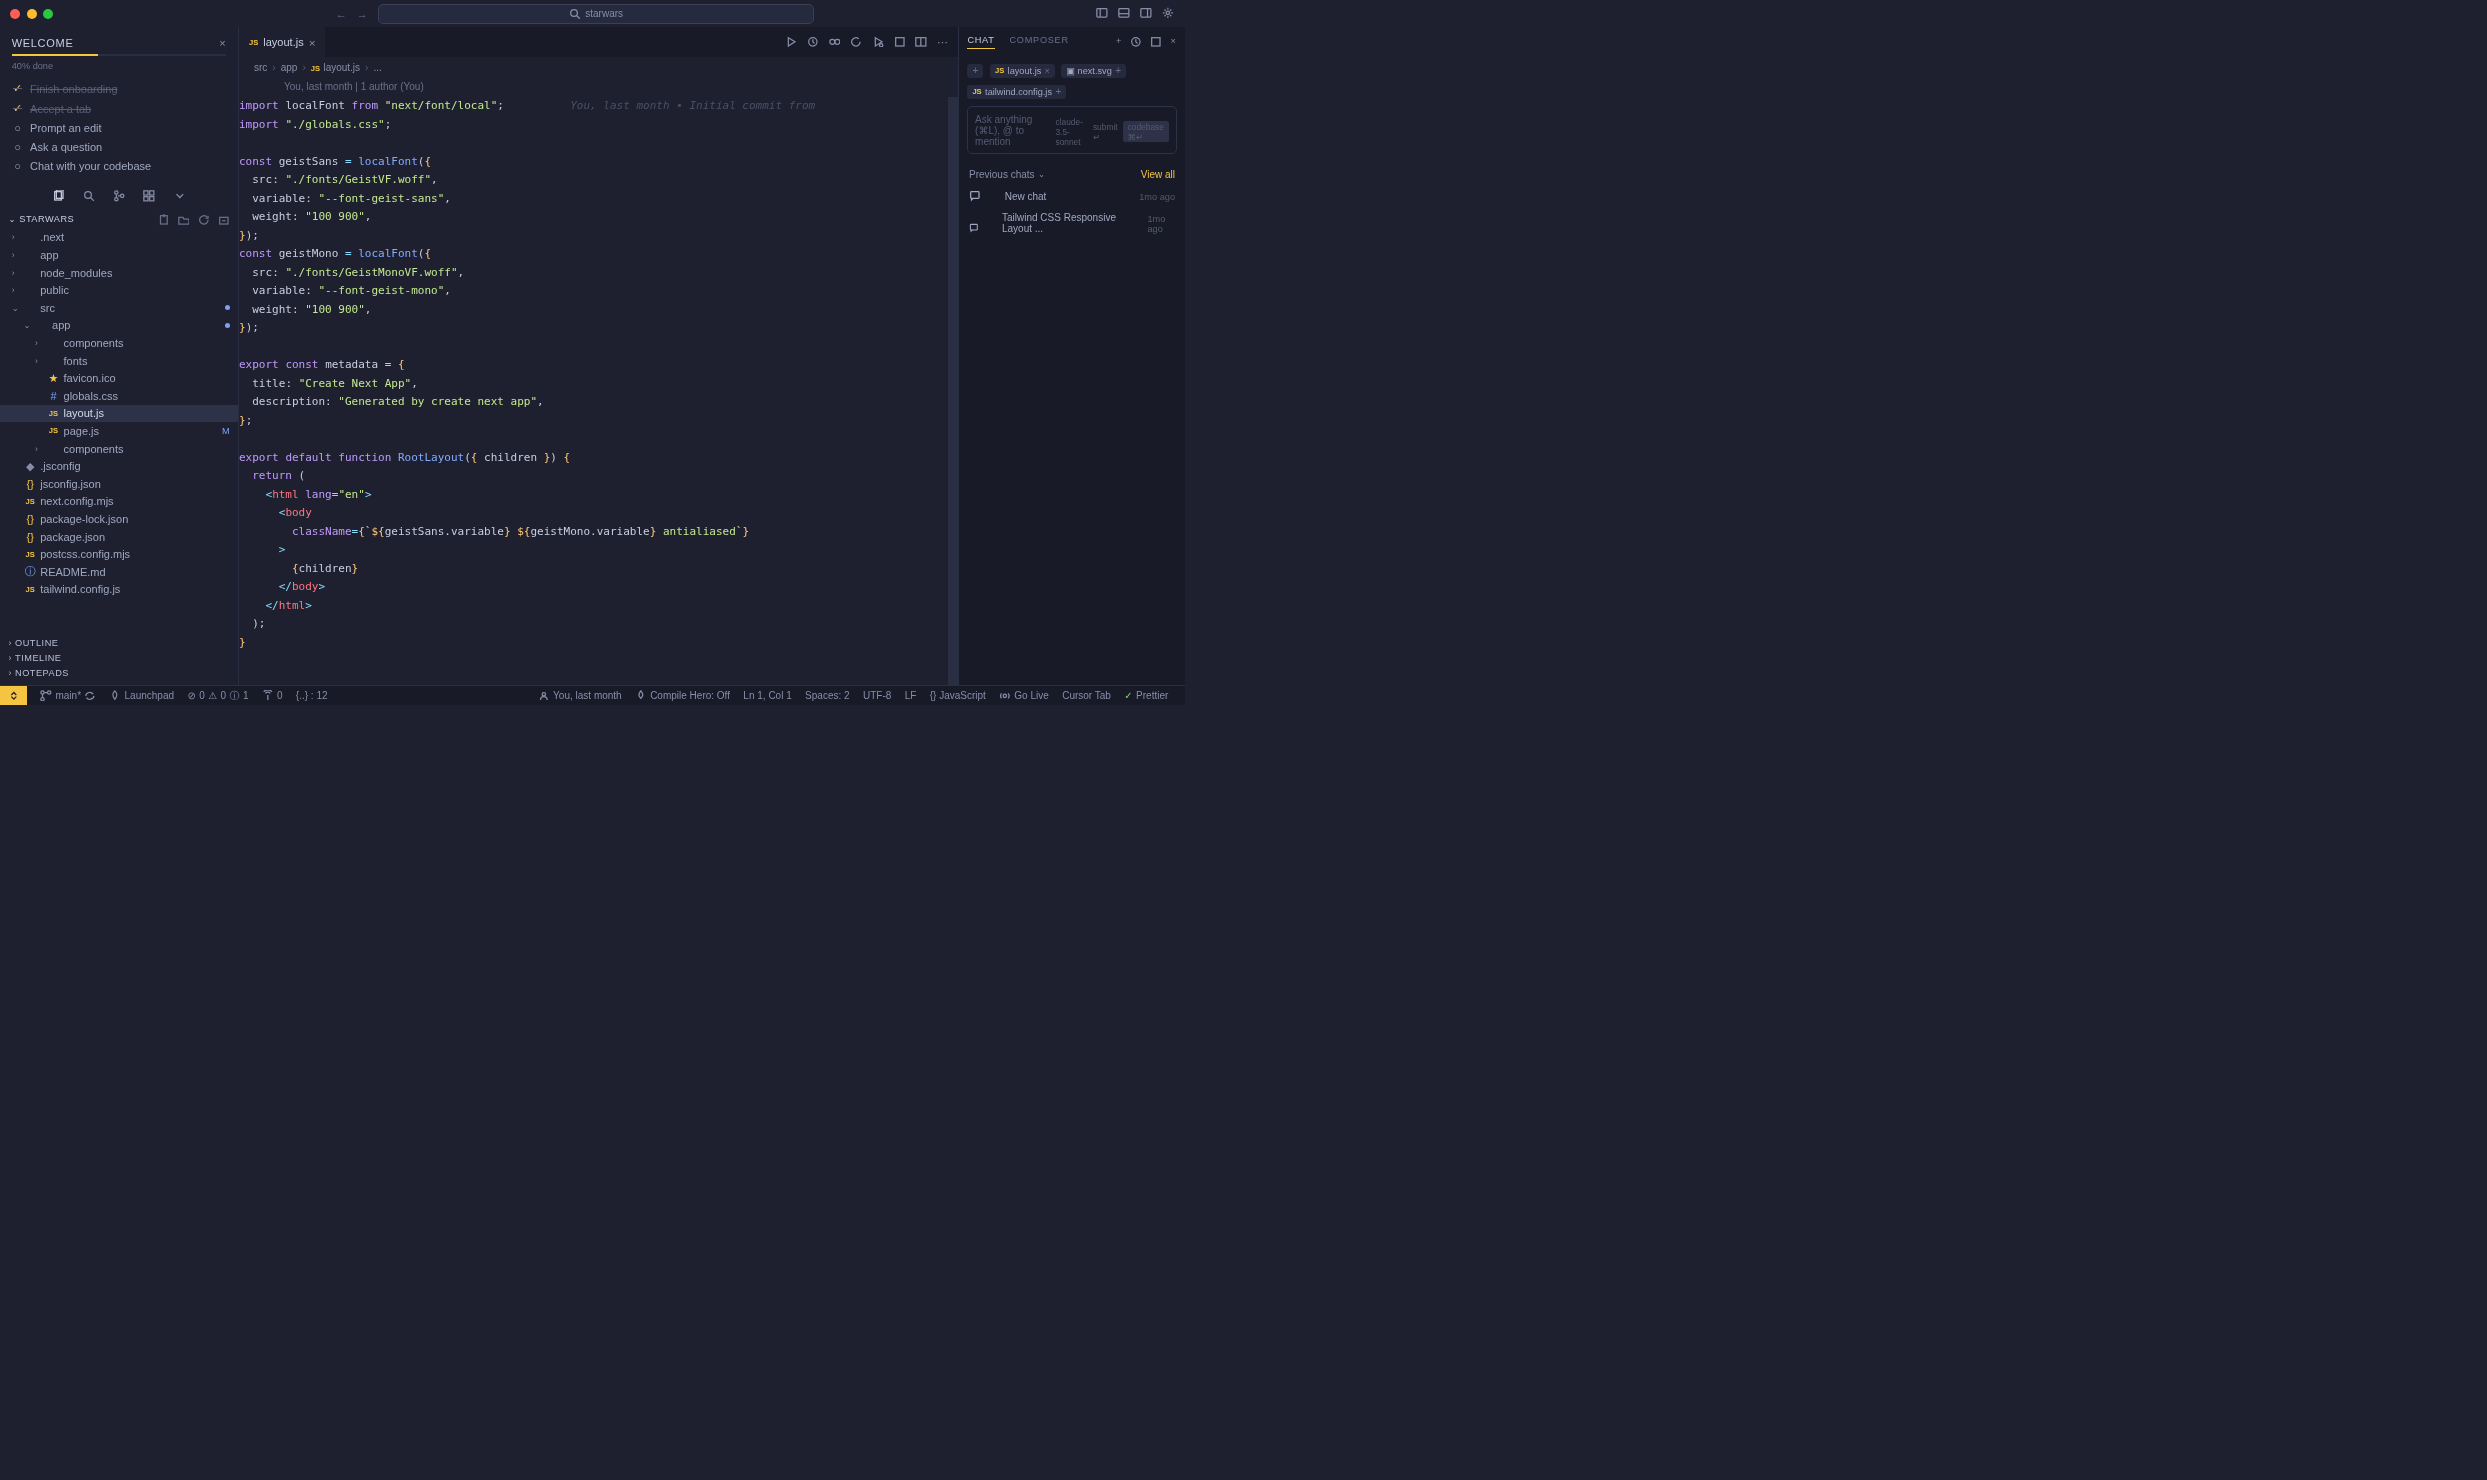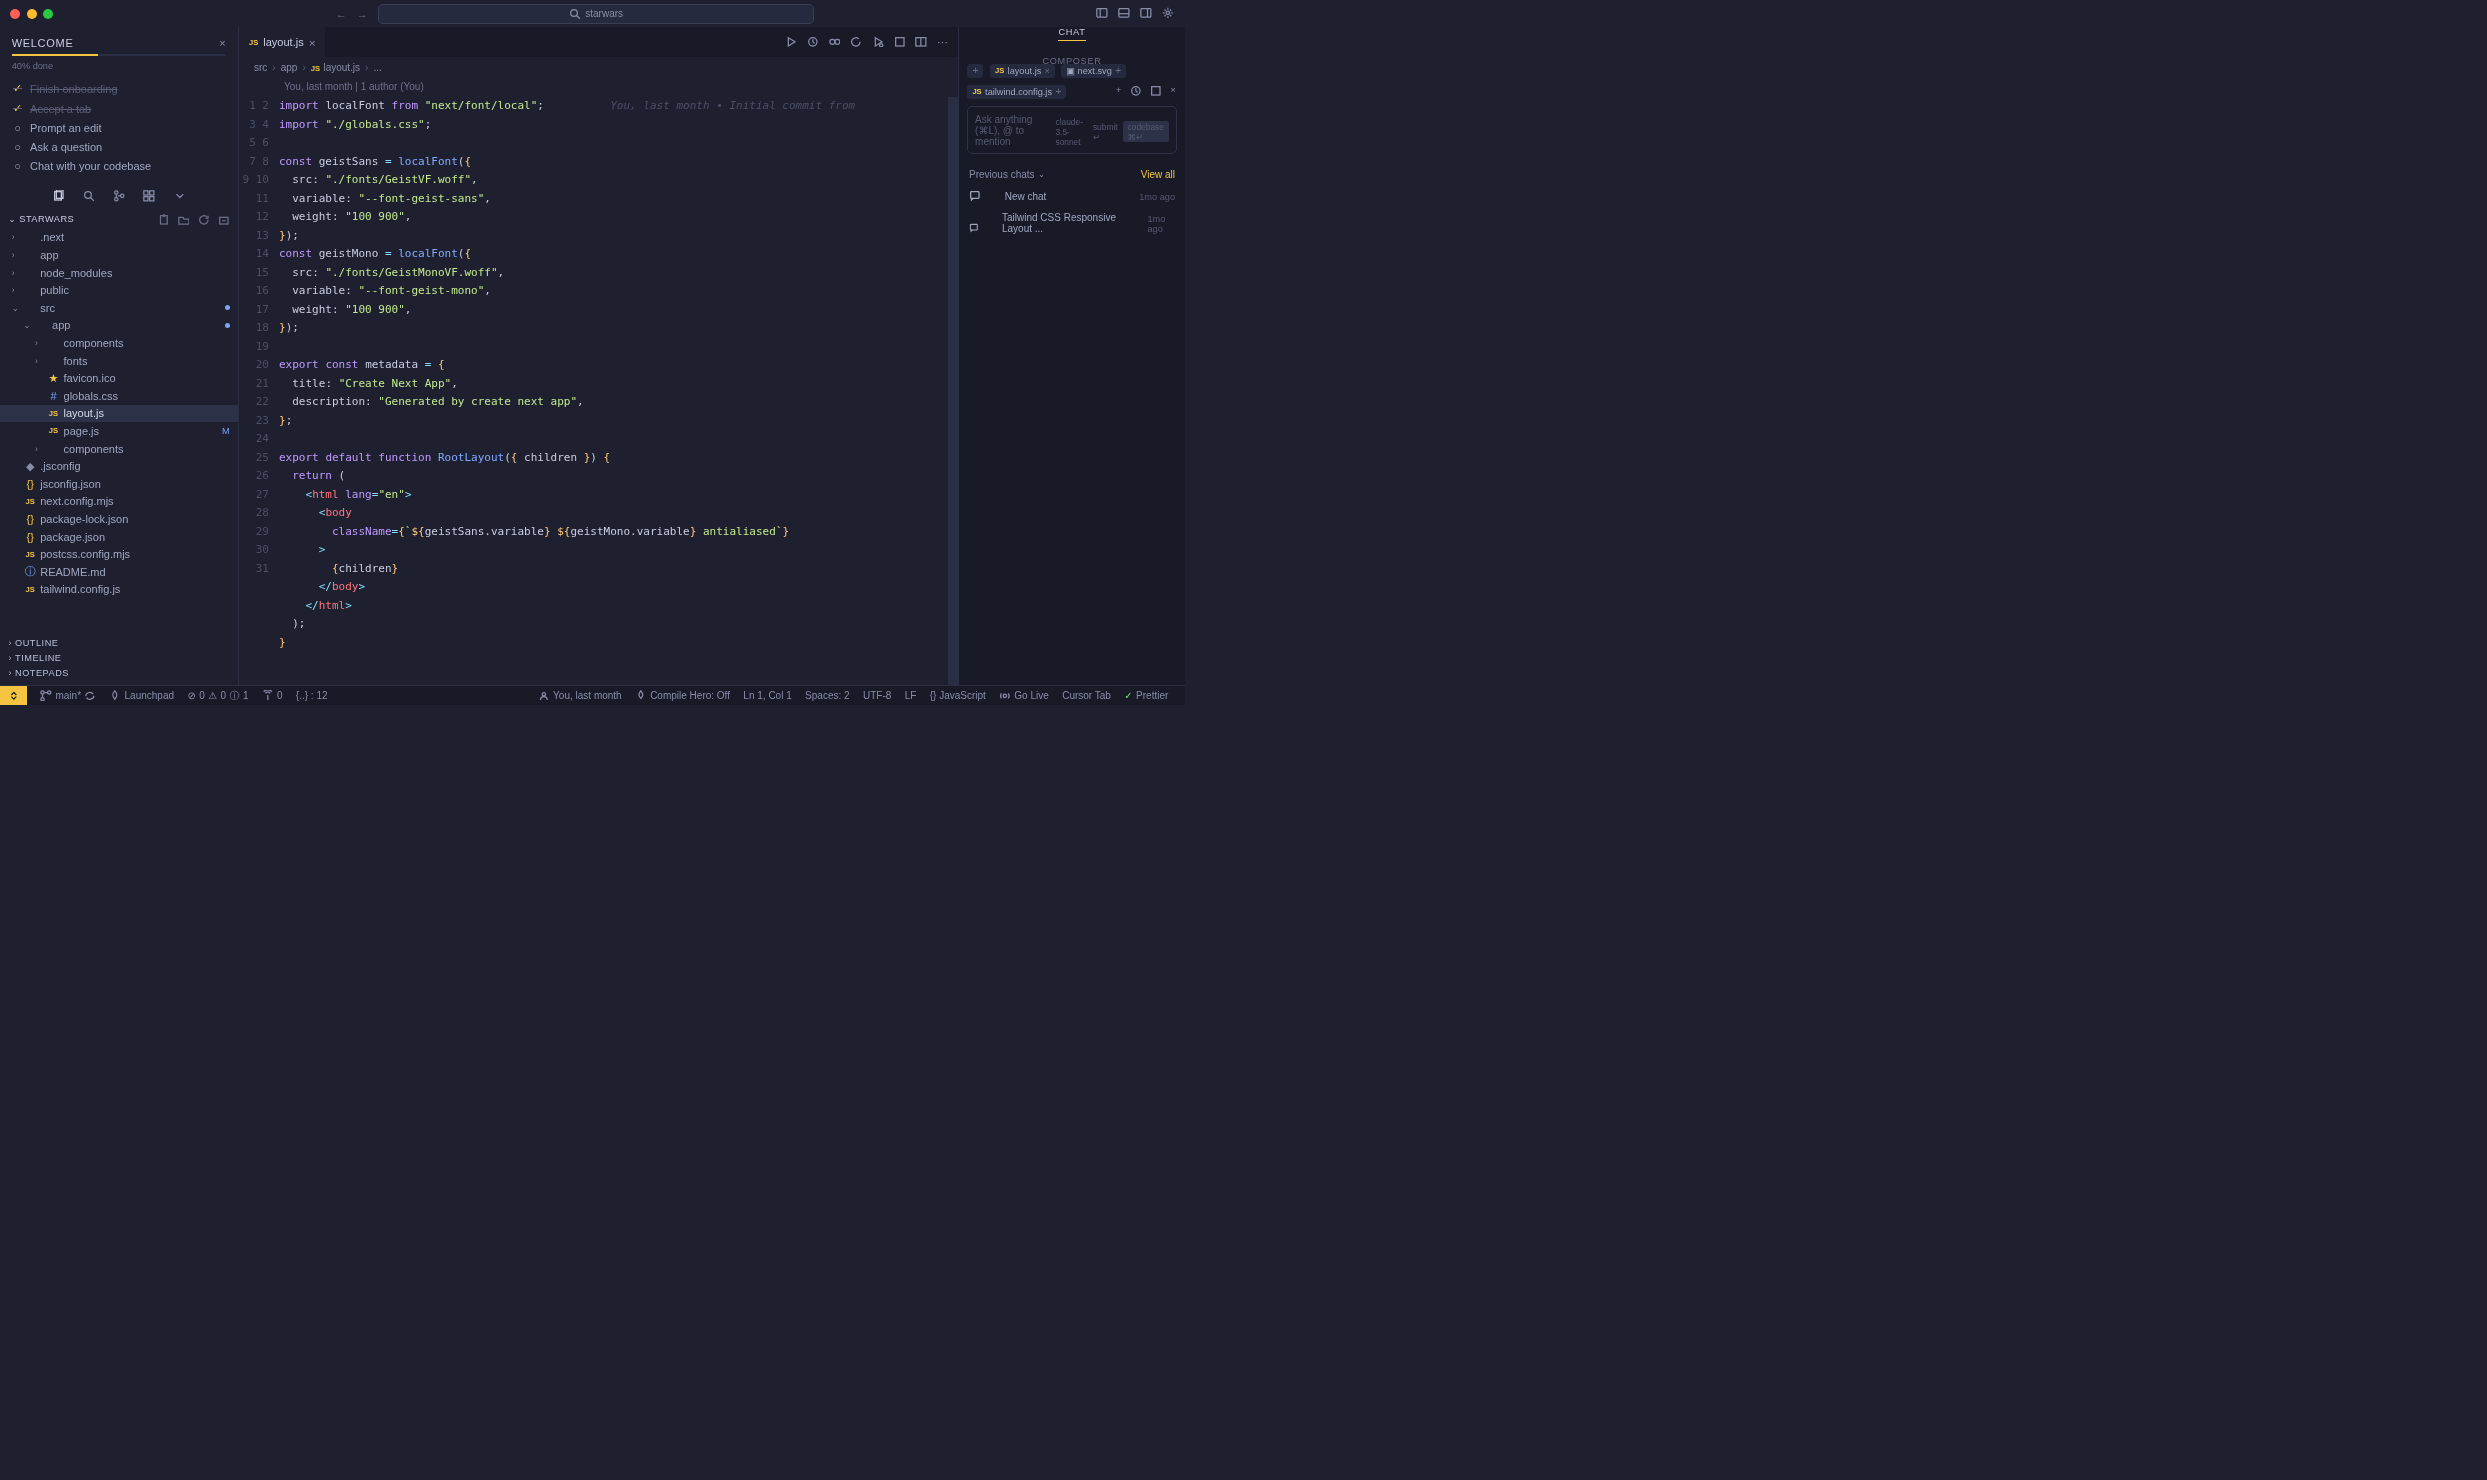--- a/index.html
+++ b/index.html
@@ -120,21 +120,21 @@
 .tok-punct { color: #ffc777; }
 .tok-tag { color: #ff757f; }
 .tok-attr { color: #c099ff; }
 .minimap { width: 10px; background: #2a2e42; margin-left: auto; }
 
 
 .right-panel {
   width: 227px; background: #181a28; border-left: 0.8px solid #2a2e42;
   display: flex; flex-direction: column;
 }
-.rp-tabs { display: flex; align-items: center; height: 30px; padding: 0 8.4px; gap: 15px; font-size: 9.2px; letter-spacing: 0.7px; flex-direction: column; }
+.rp-tabs { display: flex; align-items: center; height: 30px; padding: 0 8.4px; gap: 15px; font-size: 9.2px; letter-spacing: 0.7px; }
 .rp-tab { color: #6b7089; padding-bottom: 3.4px; }
 .rp-tab.active { color: #c8cde0; border-bottom: 1.7px solid #f5c542; }
 .rp-tab-actions { margin-left: auto; display: flex; gap: 8.4px; color: #888ea8; }
 .rp-chips { display: flex; gap: 6.7px; padding: 6.7px 8.4px; flex-wrap: wrap; }
 .rp-chip {
   display: flex; align-items: center; gap: 3.4px;
   background: #262a3e; border-radius: 3.4px;
   padding: 1.7px 5px; font-size: 9.2px; color: #a0a8c0;
 }
 .rp-chip .chip-x { color: #6b7089; font-size: 8.4px; }
@@ -479,52 +479,20 @@
         <span class="sep">›</span>
         <span>app</span>
         <span class="sep">›</span>
         <span><span class="ic-js" style="margin-right:3.4px">JS</span>layout.js</span>
         <span class="sep">›</span>
         <span>...</span>
       </div>
     <div class="blame-header">You, last month | 1 author (You)</div>
 
     <div class="code-body">
-      <div class="gutter" id="gutter">1
-2
-3
-4
-5
-6
-7
-8
-9
-10
-11
-12
-13
-14
-15
-16
-17
-18
-19
-20
-21
-22
-23
-24
-25
-26
-27
-28
-29
-30
-31
-</div>
       <div class="code" id="code"><span class="tok-kw">import</span> <span class="tok-id">localFont</span> <span class="tok-kw">from</span> <span class="tok-str">"next/font/local"</span>;          <span class="blame-inline">You, last month • Initial commit from</span>
 <span class="tok-kw">import</span> <span class="tok-str">"./globals.css"</span>;
 
 <span class="tok-kw">const</span> <span class="tok-id">geistSans</span> <span class="tok-op">=</span> <span class="tok-fn">localFont</span>(<span class="tok-punct">{</span>
   <span class="tok-prop">src</span>: <span class="tok-str">"./fonts/GeistVF.woff"</span>,
   <span class="tok-prop">variable</span>: <span class="tok-str">"--font-geist-sans"</span>,
   <span class="tok-prop">weight</span>: <span class="tok-str">"100 900"</span>,
 <span class="tok-punct">}</span>);
 <span class="tok-kw">const</span> <span class="tok-id">geistMono</span> <span class="tok-op">=</span> <span class="tok-fn">localFont</span>(<span class="tok-punct">{</span>
   <span class="tok-prop">src</span>: <span class="tok-str">"./fonts/GeistMonoVF.woff"</span>,

